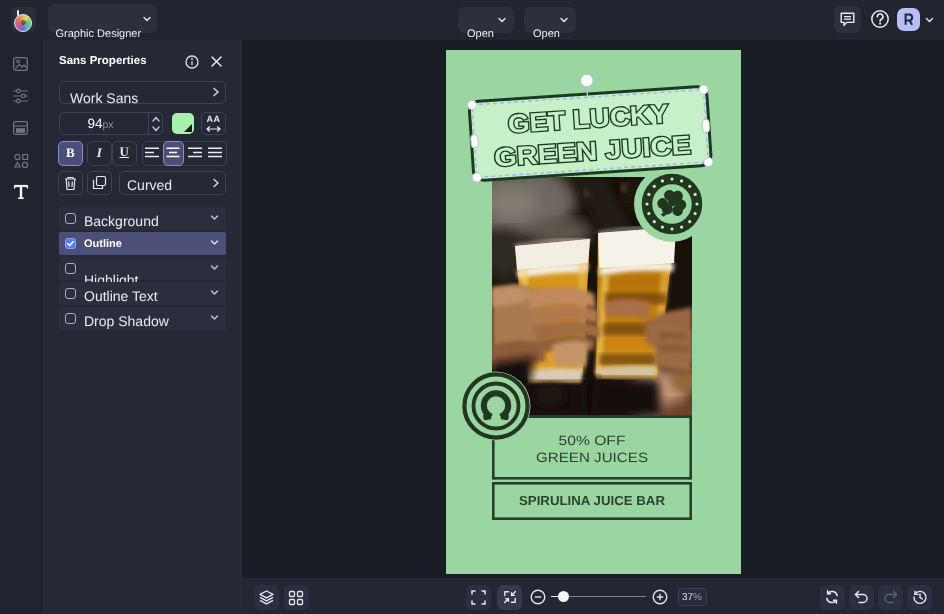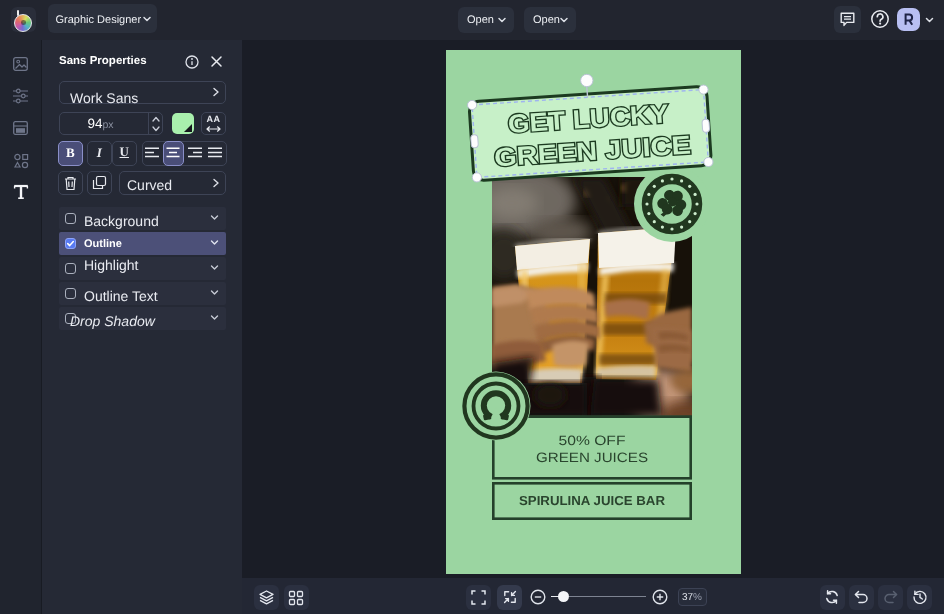--- a/index.html
+++ b/index.html
@@ -2,21 +2,21 @@
 <html><head><meta charset="utf-8">
 <style>
   html,body{margin:0;padding:0;}
   body{width:944px;height:614px;overflow:hidden;background:#1a1d26;font-family:"Liberation Sans",sans-serif;-webkit-font-smoothing:antialiased;}
   *{-webkit-font-smoothing:antialiased;text-rendering:geometricPrecision;}
   .abs{position:absolute;transform:translateZ(0);}
   #root{position:relative;width:944px;height:614px;}
   
   #topbar{left:0;top:0;width:944px;height:40px;background:#22252f;}
   .tile{background:#2b303c;border-radius:6px;}
-  .tbtxt{color:#eef0f4;font-size:11px;}
+  .tbtxt{color:#eef0f4;font-size:11px;margin-top:14px;}
   
   #rail{left:0;top:40px;width:41px;height:574px;background:#20242e;border-right:1px solid #181b23;}
   
   #panel{left:42px;top:40px;width:200px;height:574px;background:#252935;}
   .ibox{border:1px solid #3e4456;border-radius:5px;background:transparent;box-sizing:border-box;}
   .btn{border:1px solid #3e4456;border-radius:5px;box-sizing:border-box;}
   .btn.on{background:#4a4e78;border-color:#8a8fc8;}
   .ptxt{color:#e9ebf1;font-size:14px;}
   .row{background:#2b2f3d;border-radius:2px;}
   .row.sel{background:#4c5078;}
@@ -208,35 +208,35 @@
   <svg class="abs" style="left:65px;top:237.5px;" width="11" height="11" viewBox="0 0 11 11">
       <path d="M2.7 5.6 L4.7 7.6 L8.3 3.6" stroke="#fff" stroke-width="1.5" fill="none" stroke-linecap="round" stroke-linejoin="round"></path>
     </svg>
   <div class="abs" style="left:84px;top:237.5px;color:#ffffff;font-size:11px;font-weight:bold;">Outline</div>
   <svg class="abs" style="left:209px;top:239px;" width="11" height="8" viewBox="0 0 11 8">
       <path d="M2.5 2 L5.5 5 L8.5 2" stroke="#dfe3ee" stroke-width="1.4" fill="none" stroke-linecap="round" stroke-linejoin="round"></path>
     </svg>
 
   <div class="abs row" style="left:59px;top:256.5px;width:167px;height:23px;"></div>
   <div class="abs cb" style="left:65px;top:262.5px;"></div>
-  <div class="abs ptxt" style="left:84px;top:257px;text-align:center;">Highlight</div>
+  <div class="abs ptxt" style="left:84px;top:272px;text-align:center;">Highlight</div>
   <svg class="abs" style="left:209px;top:264px;" width="11" height="8" viewBox="0 0 11 8">
       <path d="M2.5 2 L5.5 5 L8.5 2" stroke="#c6cad4" stroke-width="1.4" fill="none" stroke-linecap="round" stroke-linejoin="round"></path>
     </svg>
 
   <div class="abs row" style="left:59px;top:281.5px;width:167px;height:23px;"></div>
   <div class="abs cb" style="left:65px;top:287.5px;"></div>
   <div class="abs ptxt" style="left:84px;top:287.5px;">Outline Text</div>
   <svg class="abs" style="left:209px;top:289px;" width="11" height="8" viewBox="0 0 11 8">
       <path d="M2.5 2 L5.5 5 L8.5 2" stroke="#c6cad4" stroke-width="1.4" fill="none" stroke-linecap="round" stroke-linejoin="round"></path>
     </svg>
 
   <div class="abs row" style="left:59px;top:306.5px;width:167px;height:23px;"></div>
   <div class="abs cb" style="left:65px;top:312.5px;"></div>
-  <div class="abs ptxt" style="left:70px;top:312.5px;font-style:italic;">Drop Shadow</div>
+  <div class="abs ptxt" style="left:84px;top:312.5px;">Drop Shadow</div>
   <svg class="abs" style="left:209px;top:314px;" width="11" height="8" viewBox="0 0 11 8">
       <path d="M2.5 2 L5.5 5 L8.5 2" stroke="#c6cad4" stroke-width="1.4" fill="none" stroke-linecap="round" stroke-linejoin="round"></path>
     </svg>
 
   <div class="abs" id="poster" style="left:446px;top:50px;width:295px;height:524px;">
   <svg width="295" height="524" viewBox="0 0 295 524">
     <defs>
       <clipPath id="phc">
             <rect x="46" y="127" width="200" height="238.5"></rect>
           </clipPath>

